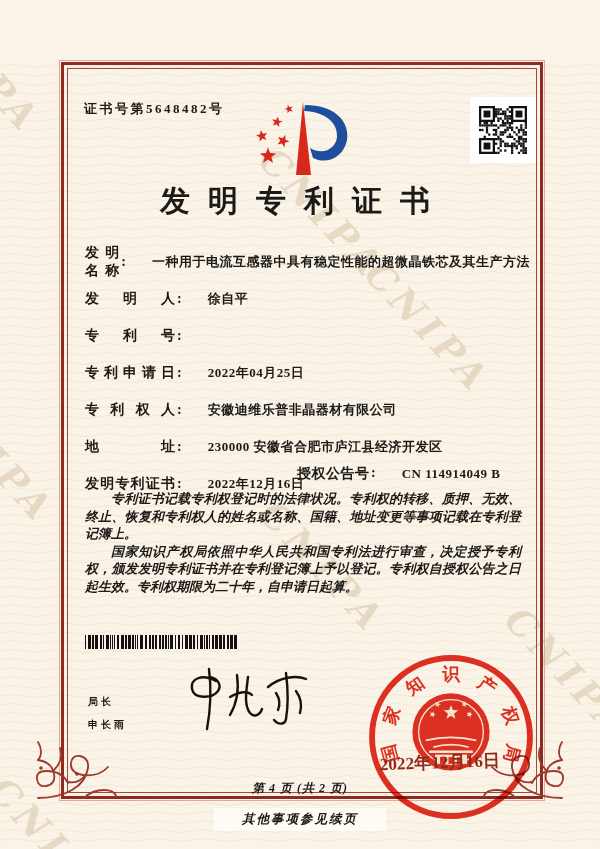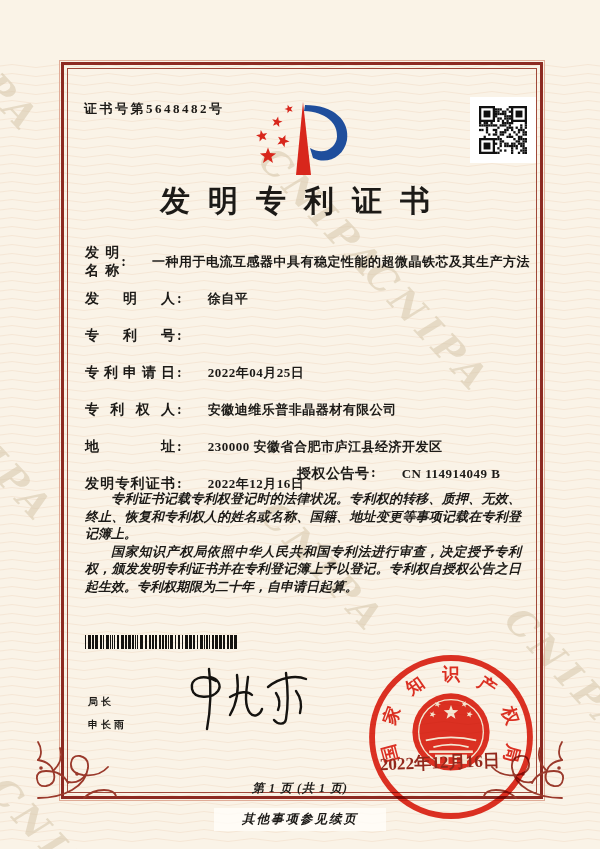--- a/index.html
+++ b/index.html
@@ -492,16 +492,16 @@
       <path d="M79,112 Q100,106 121,112" stroke="#faf3e7" stroke-width="2" fill="none"></path>
       <rect x="74" y="116" width="52" height="3" fill="#faf3e7"></rect>
       <rect x="81" y="121" width="38" height="11" fill="#faf3e7"></rect>
       <rect x="87" y="124" width="6" height="8" fill="#de2517"></rect>
       <rect x="97" y="124" width="6" height="8" fill="#de2517"></rect>
       <rect x="107" y="124" width="6" height="8" fill="#de2517"></rect>
     </g>
     <text class="seal-date" x="87" y="137" text-anchor="middle" font-size="20.5" fill="#8f1c10" transform="rotate(-2 87 137)">2022年12月16日</text>
   </svg>
 
-  <div class="page-num">第 1 页 (共 1 页)</div>
+  <div class="page-num">第 4 页 (共 2 页)</div>
   <div class="cont-note">其他事项参见续页</div>
 
 </div>
 
 </body></html>

